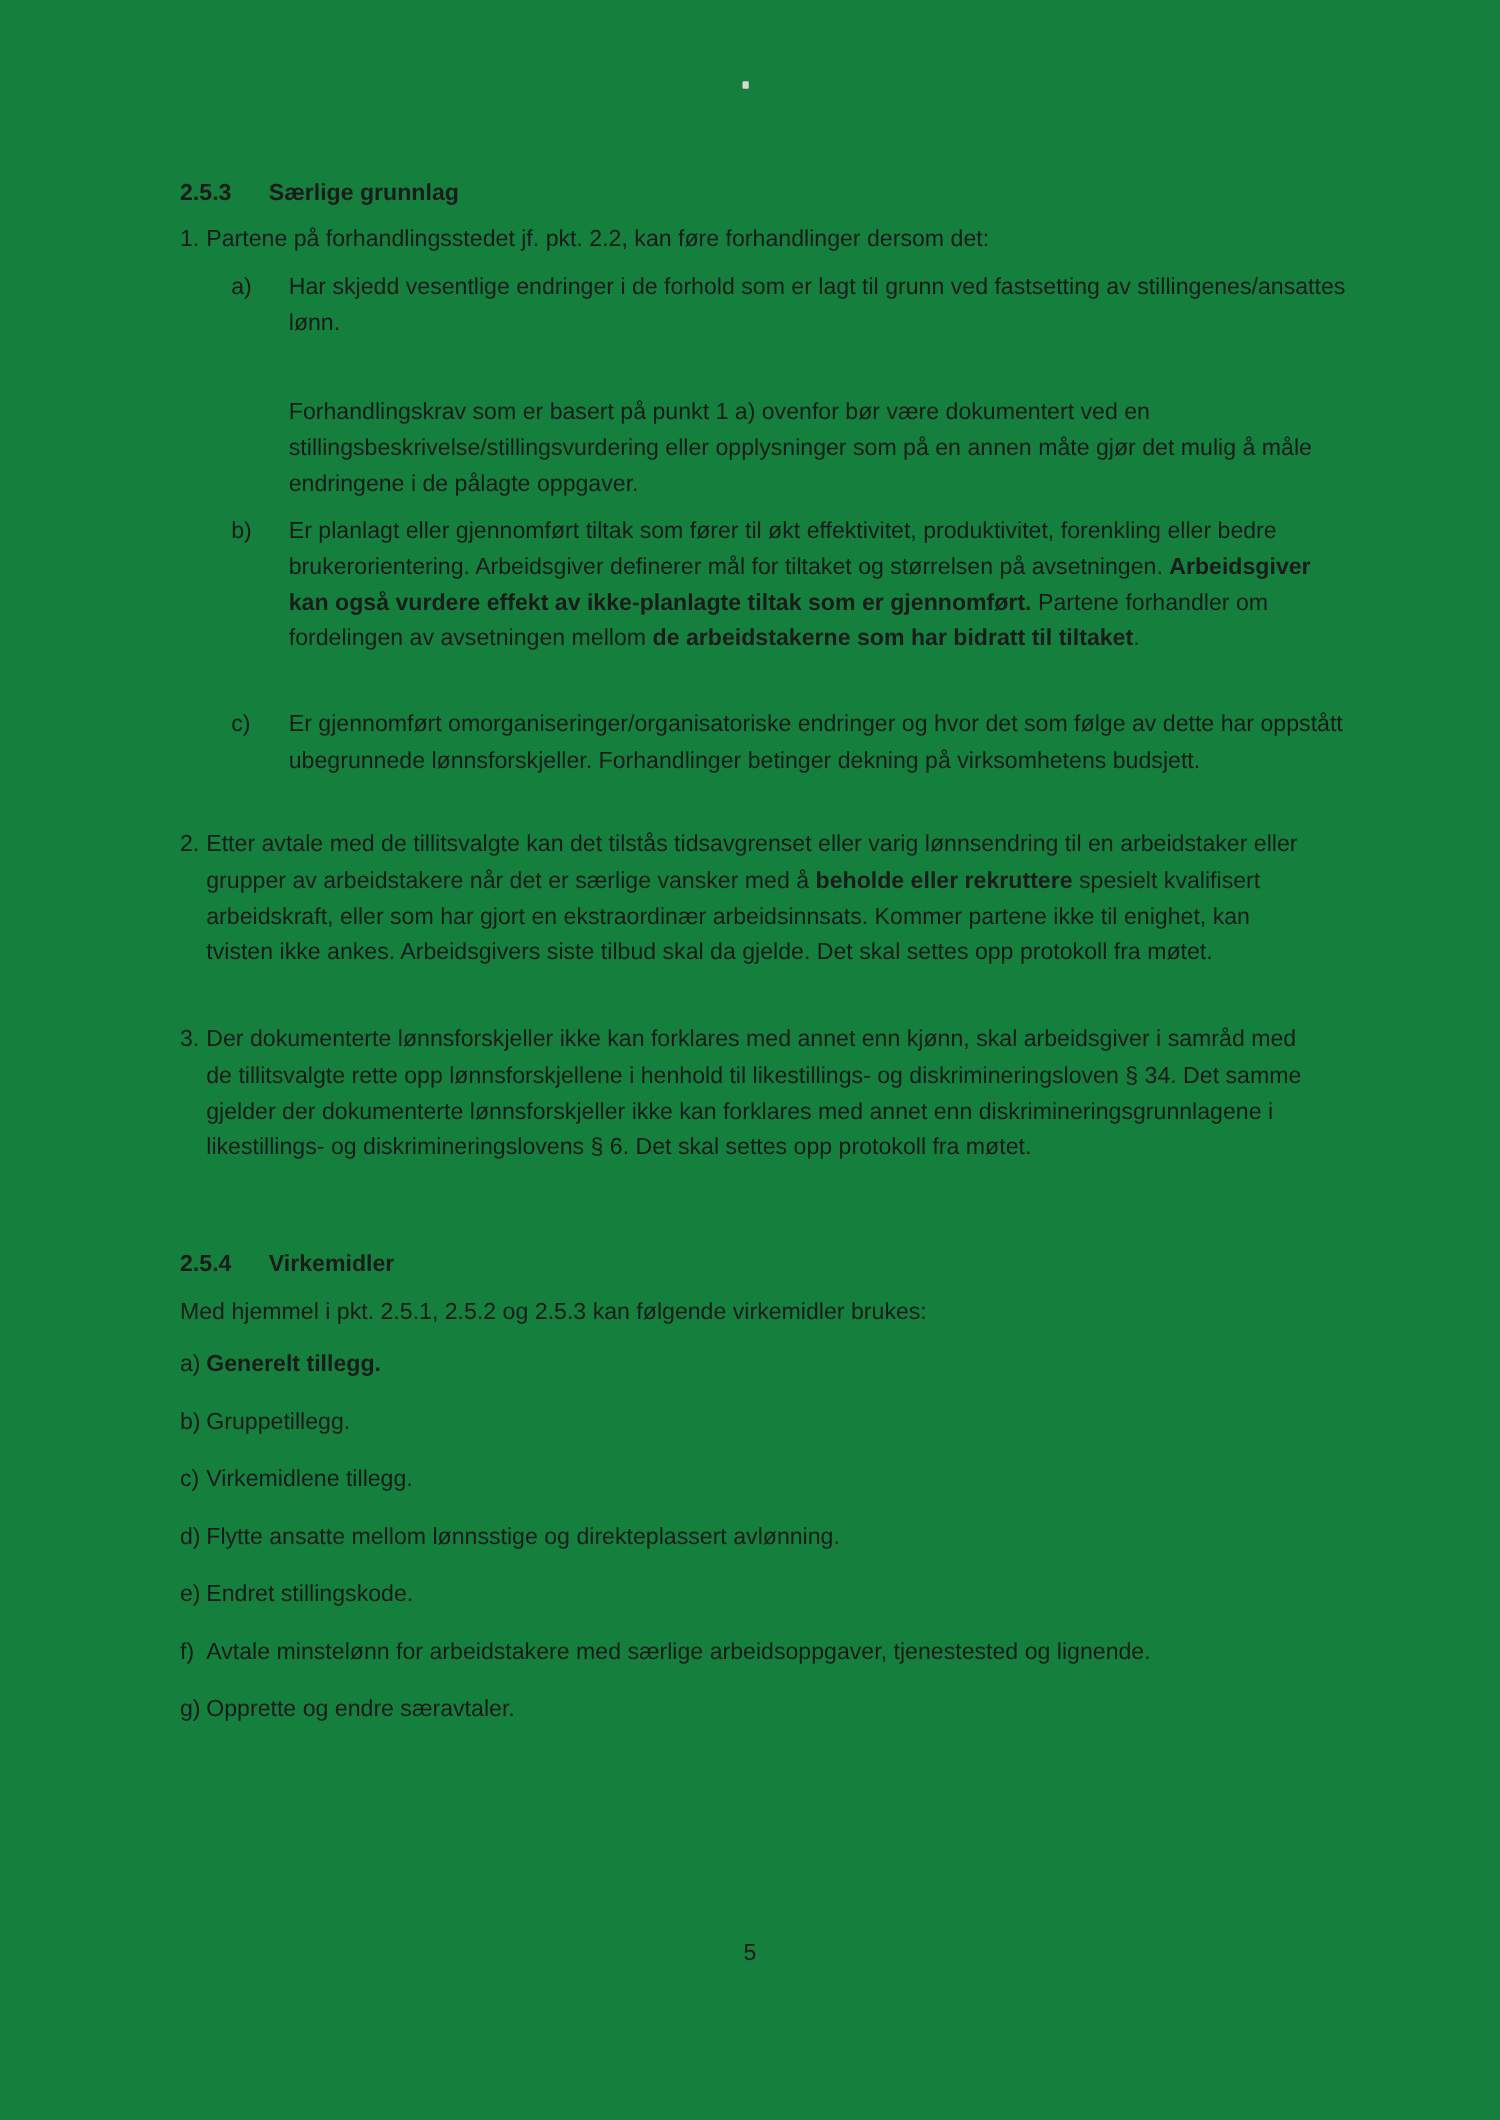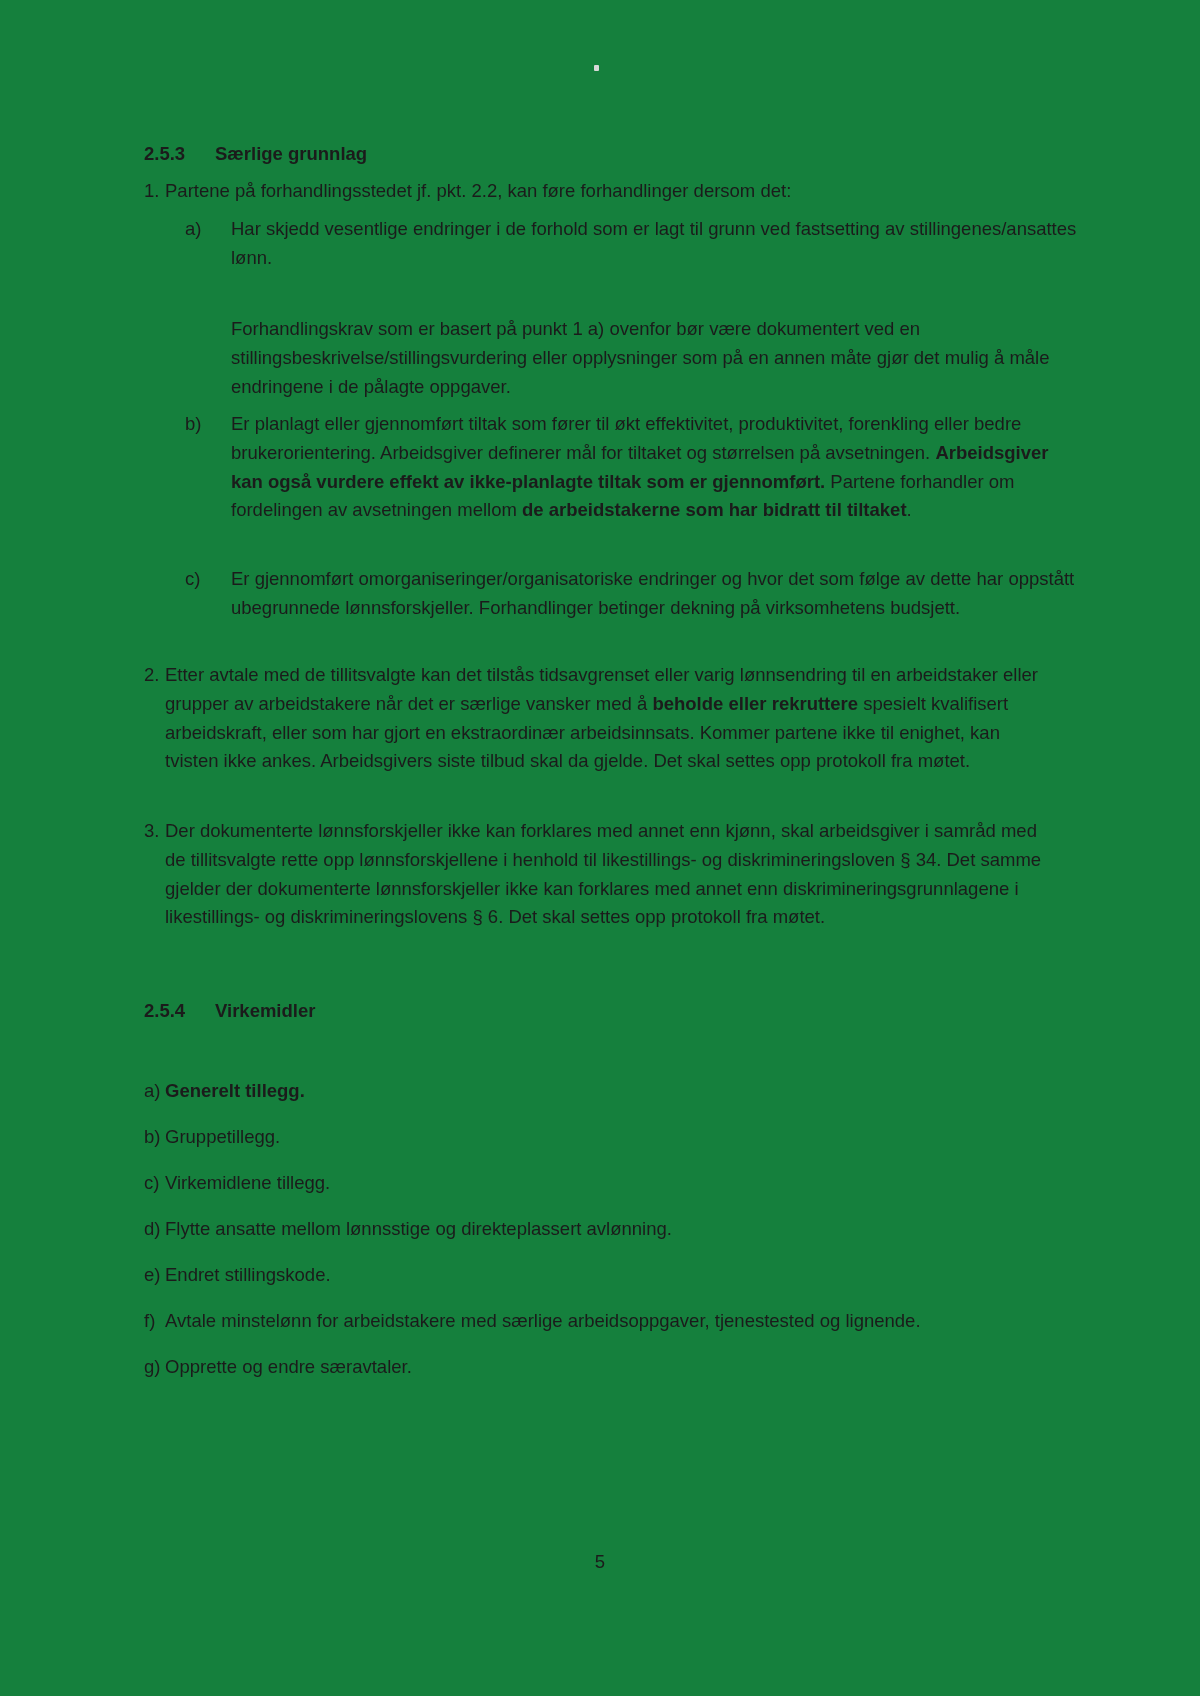--- a/index.html
+++ b/index.html
@@ -140,20 +140,21 @@
 
   <div class="l1 abs" style="top:817px">
     <span class="marker">3.</span>
     <div class="txt">Der dokumenterte lønnsforskjeller ikke kan forklares med annet enn kjønn, skal arbeidsgiver i samråd med de tillitsvalgte rette opp lønnsforskjellene i henhold til likestillings- og diskrimineringsloven § 34. Det samme gjelder der dokumenterte lønnsforskjeller ikke kan forklares med annet enn diskrimineringsgrunnlagene i likestillings- og diskrimineringslovens § 6. Det skal settes opp protokoll fra møtet.</div>
   </div>
 
   <div class="heading abs" style="top:997px">
     <span class="hnum">2.5.4</span><span>Virkemidler</span>
   </div>
 
+  <div class="para abs" style="top:1035px">Med hjemmel i pkt. 2.5.1, 2.5.2 og 2.5.3 kan følgende virkemidler brukes:</div>
 
   <div class="l1 abs" style="top:1077px">
     <span class="marker">a)</span>
     <div class="txt bold">Generelt tillegg.</div>
   </div>
   <div class="l1 abs" style="top:1123px">
     <span class="marker">b)</span>
     <div class="txt">Gruppetillegg.</div>
   </div>
   <div class="l1 abs" style="top:1169px">

